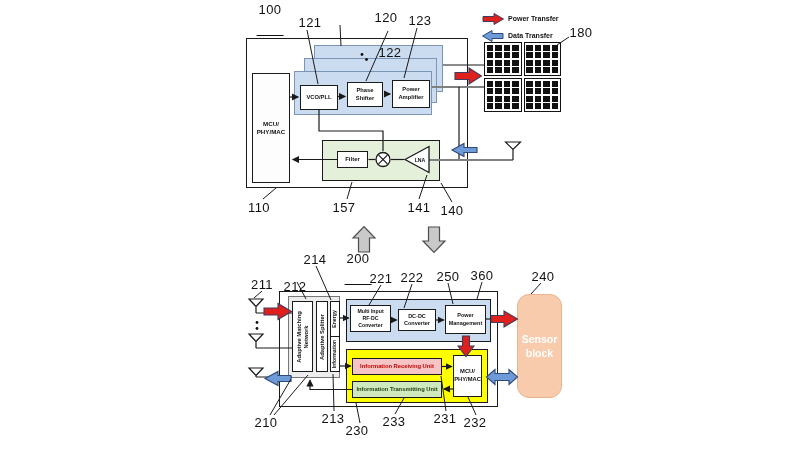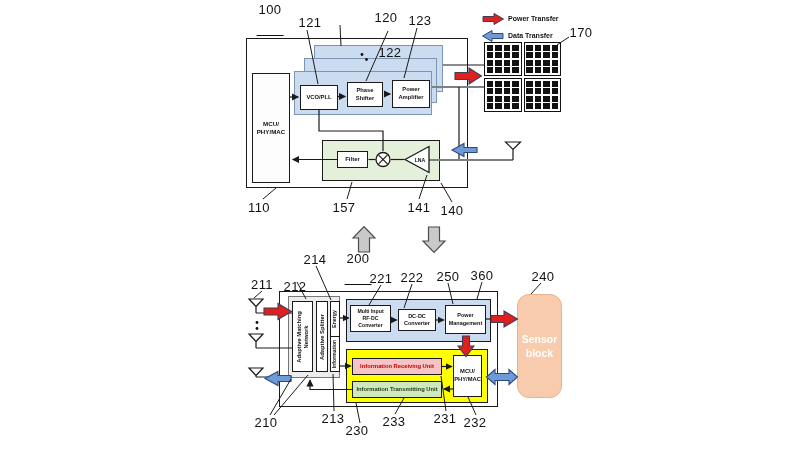--- a/index.html
+++ b/index.html
@@ -251,21 +251,21 @@
   </svg>
 
   <span class="legend-label" style="left:508px;top:14.5px;">Power Transfer</span>
   <span class="legend-label" style="left:508px;top:31.5px;">Data Transfer</span>
 
   <span class="ref u" style="left:270px;top:19px;">100</span>
   <span class="ref" style="left:310px;top:22px;">121</span>
   <span class="ref" style="left:340px;top:17px;margin-left:46px;">120</span>
   <span class="ref" style="left:390px;top:23px;margin-top:29px;">122</span>
   <span class="ref" style="left:420px;top:20px;">123</span>
-  <span class="ref" style="left:581px;top:32px;">170</span>
+  <span class="ref" style="left:581px;top:32px;">180</span>
   <span class="ref" style="left:259px;top:207px;">110</span>
   <span class="ref" style="left:344px;top:207px;">157</span>
   <span class="ref" style="left:419px;top:207px;">141</span>
   <span class="ref" style="left:452px;top:210px;">140</span>
 
   <span class="ref u" style="left:358px;top:268px;">200</span>
   <span class="ref" style="left:262px;top:284px;">211</span>
   <span class="ref" style="left:295px;top:286px;text-align:right;">212</span>
   <span class="ref" style="left:315px;top:259px;">214</span>
   <span class="ref" style="left:381px;top:278px;">221</span>

